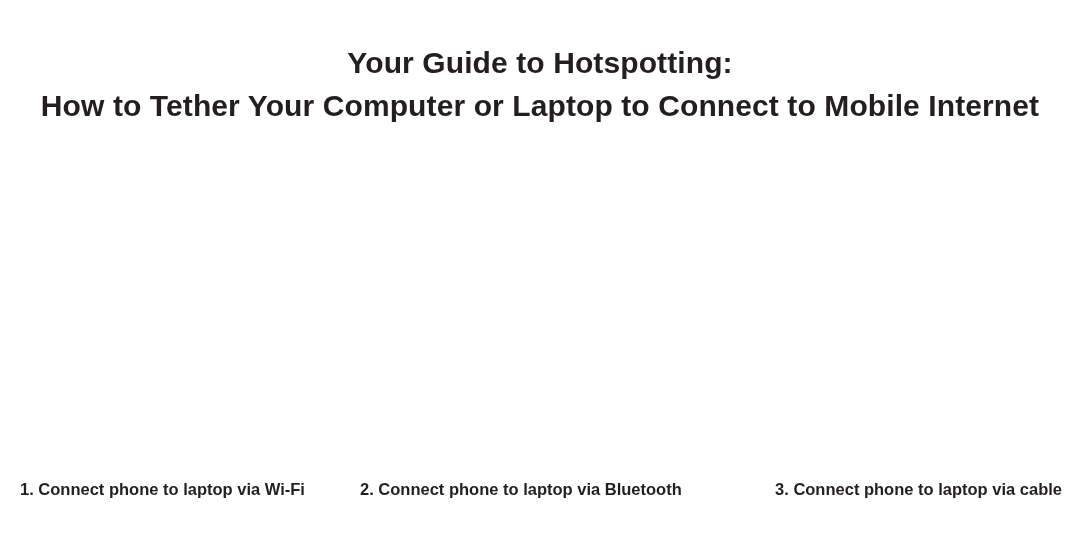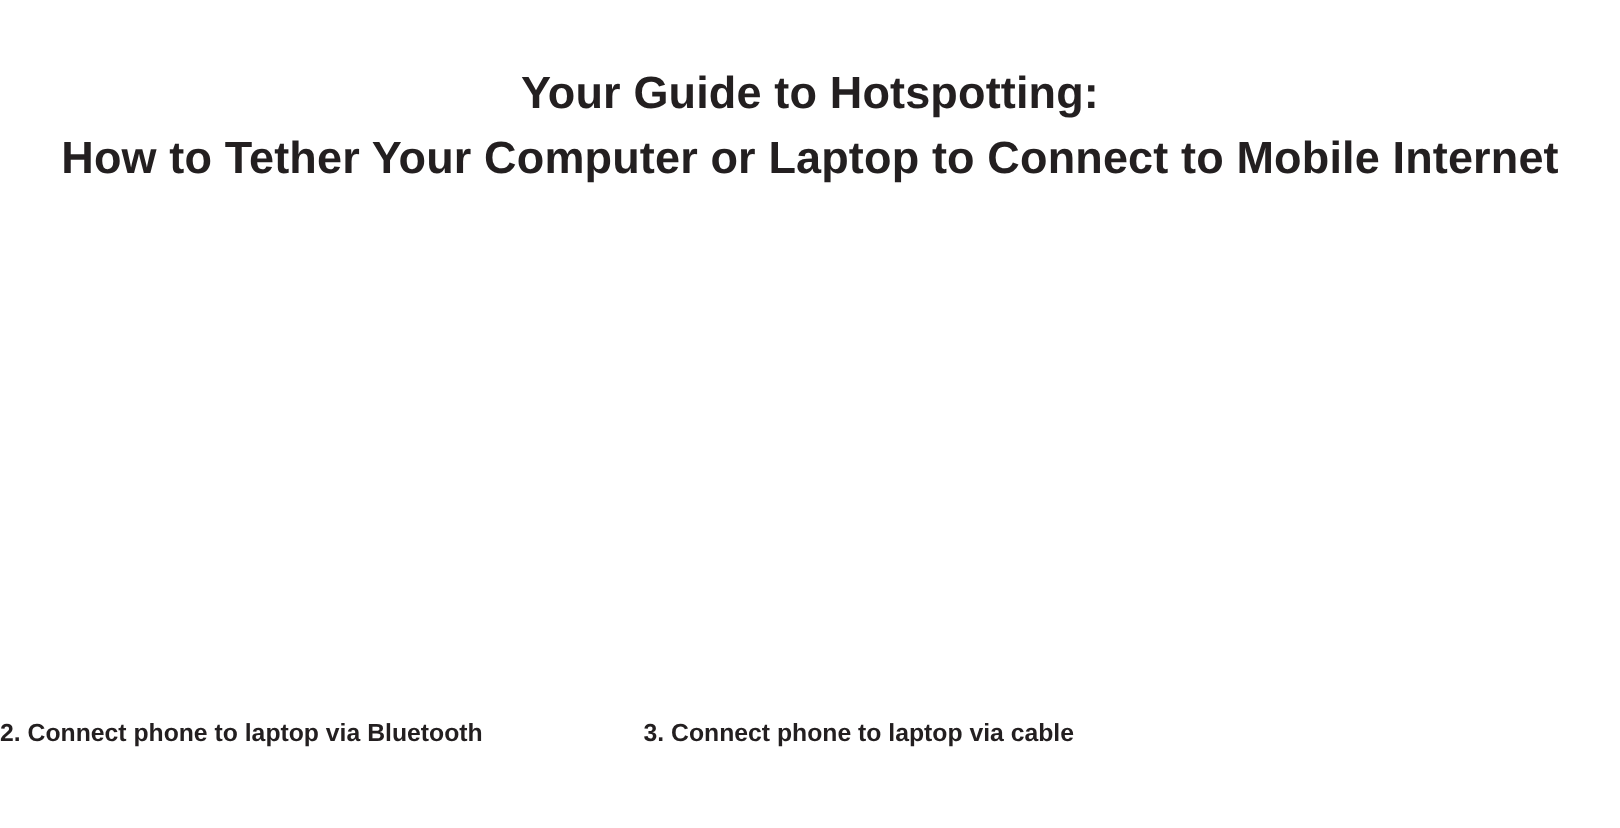--- a/index.html
+++ b/index.html
@@ -75,34 +75,35 @@
     box-sizing: border-box;
     text-align: left;
   }
   .step-2 {
     width: 360px;
     box-sizing: border-box;
     text-align: left;
   }
   .step-3 {
     width: 360px;
-    padding-right: 4px;
+    padding-right: 18px;
     box-sizing: border-box;
     text-align: right;
   }
 </style>
 </head>
 <body>
 
 <div class="page">
 
   <div class="title-block">
     <div class="title-line title-line-1">Your Guide to Hotspotting:</div>
     <div class="title-line title-line-2">How to Tether Your Computer or Laptop to Connect to Mobile Internet</div>
   </div>
 
 
   <div class="steps">
+    <div class="step step-1">1. Connect phone to laptop via Wi-Fi</div>
     <div class="step step-2">2. Connect phone to laptop via Bluetooth</div>
     <div class="step step-3">3. Connect phone to laptop via cable</div>
   </div>
 
 </div>
 
 </body></html>

